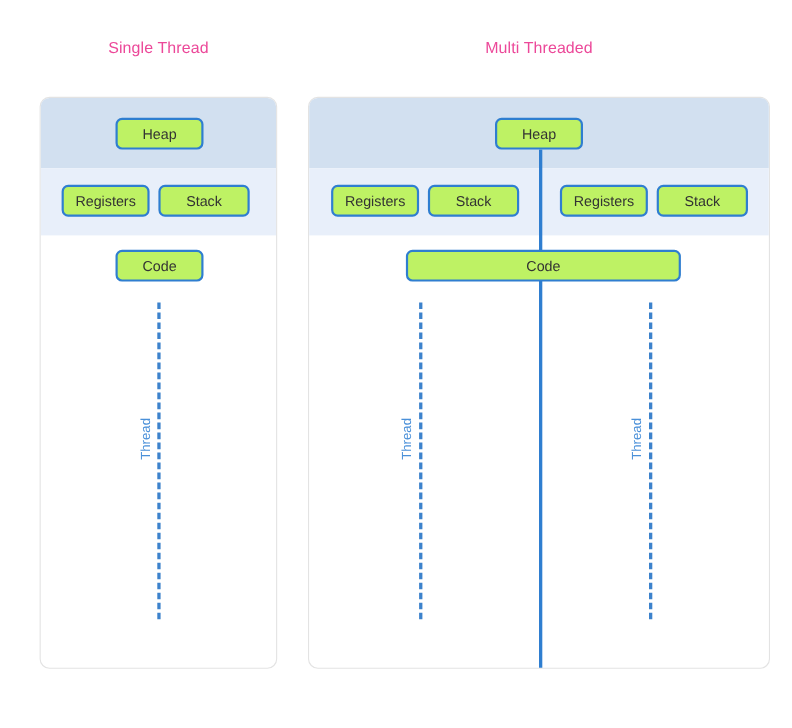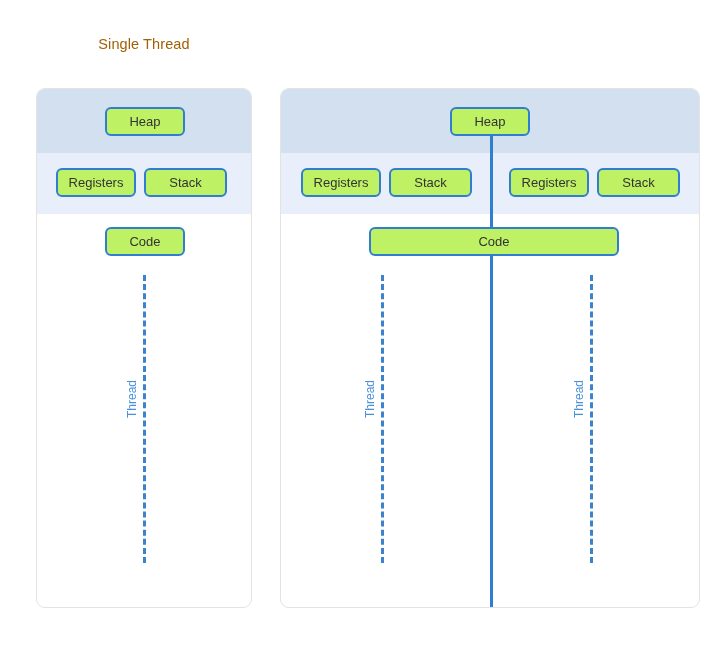--- a/index.html
+++ b/index.html
@@ -21,21 +21,21 @@
     left: 0; top: 0;
     width: 720px;
     height: 662px;
   }
 
   
   .panel-title {
     position: absolute;
     text-align: center;
     font-size: 14.5px;
-    color: #a16207;
+    color: #ec4899;
     letter-spacing: 0.1px;
     white-space: nowrap;
   }
   #title-single { left: 36px;  top: 36px; width: 216px; }
   #title-multi  { left: 280px; top: 36px; width: 420px; }
 
   
   .panel {
     position: absolute;
     background: #ffffff;
@@ -96,20 +96,21 @@
     text-align: center;
   }
 </style>
 </head>
 <body>
 
 <div class="stage">
 
   <div class="panel-title" id="title-single">Single Thread</div>
 
+  <div class="panel-title" id="title-multi">Multi Threaded</div>
 
   <div class="panel" id="panel-single">
 
     <div class="band band-heap"></div>
     <div class="band band-registers"></div>
 
     <div class="box" style="left:68px; top:18px; width:80px; height:29px;">Heap</div>
 
     <div class="box" style="left:19px; top:79px; width:80px; height:29px;">Registers</div>
 

